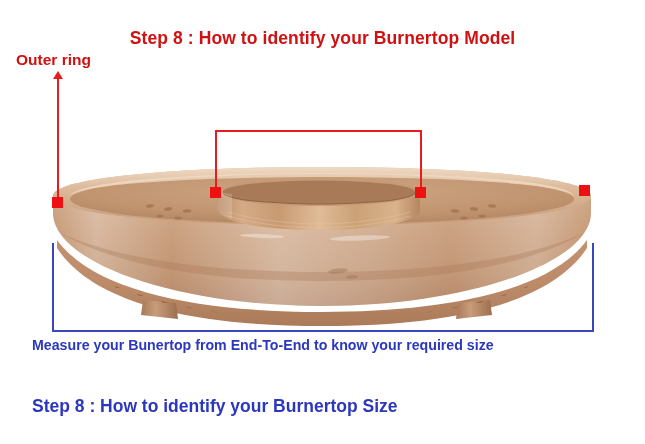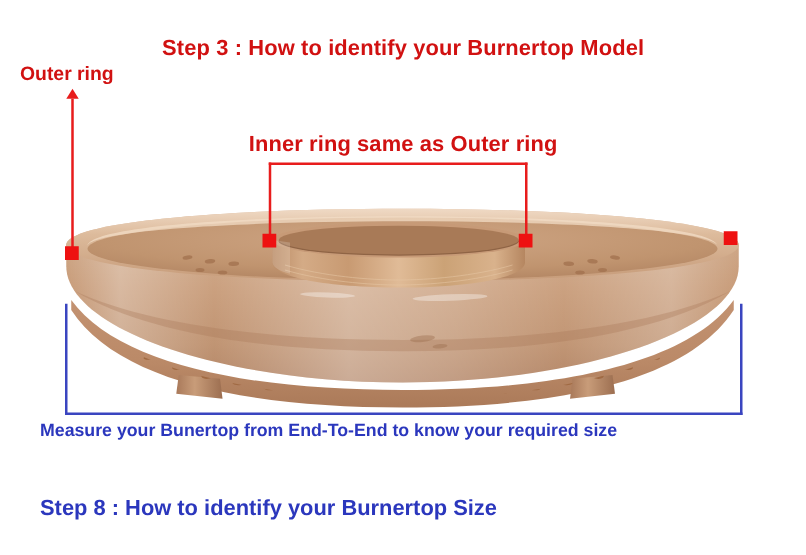--- a/index.html
+++ b/index.html
@@ -246,30 +246,29 @@
     <g fill="#9a6c4c" opacity="0.4">
       <ellipse cx="338" cy="271" rx="10" ry="2.6" transform="rotate(-6 338 271)"></ellipse>
       <ellipse cx="352" cy="277" rx="6" ry="1.8" transform="rotate(-5 352 277)"></ellipse>
     </g>
     <g fill="#ffffff" opacity="0.35">
       <ellipse cx="360" cy="238" rx="30" ry="2.6" transform="rotate(-2 360 238)"></ellipse>
       <ellipse cx="262" cy="236" rx="22" ry="2.0" transform="rotate(2 262 236)"></ellipse>
     </g>
   </svg>
 
-  <div class="title-red" id="step1-title">Step 3 : How to identify your Burnertop Model</div>
+  <div class="title-red" id="step1-title">Step 8 : How to identify your Burnertop Model</div>
 
   <div id="outer-ring-label">Outer ring</div>
   <div class="arrow-up" style="left:53px; top:71px;"></div>
   <div class="v-line-red" style="left:57px; top:79px; height:122px;"></div>
   <div class="sq-red" style="left:52px; top:197px;"></div>
 
   <div class="sq-red" style="left:579px; top:185px;"></div>
 
-  <div class="title-red" id="inner-ring-label">Inner ring same as Outer ring</div>
   <div class="h-line-red" style="left:215px; top:130px; width:207px;"></div>
   <div class="v-line-red" style="left:215px; top:130px; height:59px;"></div>
   <div class="v-line-red" style="left:420px; top:130px; height:59px;"></div>
   <div class="sq-red" style="left:210px; top:187px;"></div>
   <div class="sq-red" style="left:415px; top:187px;"></div>
 
   <div class="v-line-blue" style="left:52px; top:243px; height:89px;"></div>
   <div class="v-line-blue" style="left:592px; top:243px; height:89px;"></div>
   <div class="h-line-blue" style="left:52px; top:330px; width:542px;"></div>
 

